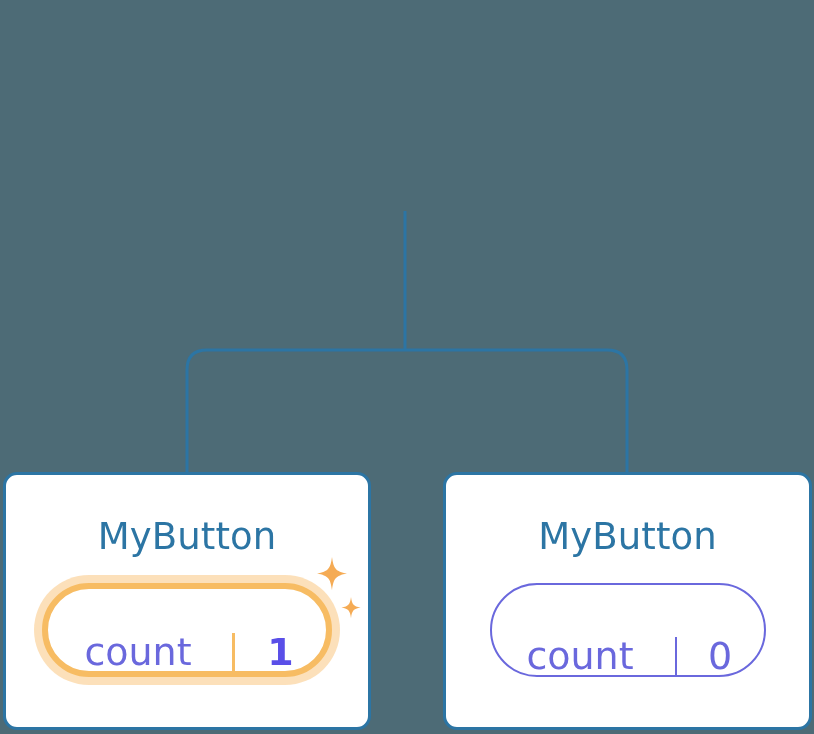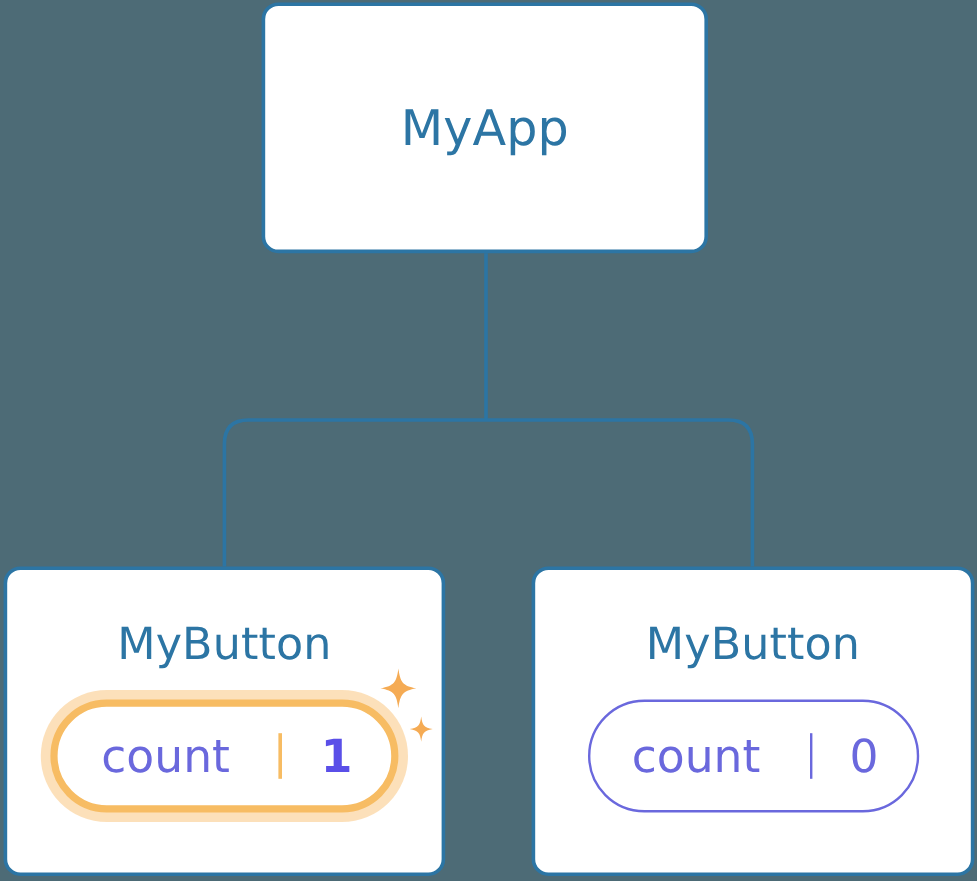--- a/index.html
+++ b/index.html
@@ -85,21 +85,21 @@
   .card-right .child-inner { padding-top: 40px; }
 
   
   .pill-wrap {
     position: relative;
     margin-top: 25px;
   }
   .pill {
     position: relative;
     display: flex;
-    align-items: center;
+    align-items: flex-end;
     height: 94px;
     box-sizing: border-box;
     border-radius: 999px;
     background: #ffffff;
   }
   .pill-plain {
     border: 2px solid #6a68dd;
   }
   .pill-hl {
     border: 6px solid #f7bc63;
@@ -148,23 +148,20 @@
 
 <div id="stage">
 
   <svg id="connectors" viewBox="0 0 814 734" width="814" height="734" aria-hidden="true">
 
     <path d="M 405 211 L 405 350" fill="none" stroke="#2c75a4" stroke-width="3"></path>
 
     <path d="M 187 472 L 187 370 Q 187 350 207 350 L 607 350 Q 627 350 627 370 L 627 472" fill="none" stroke="#2c75a4" stroke-width="3" stroke-linecap="butt"></path>
   </svg>
 
-  <div class="card card-root">
-    <div class="node-title">MyApp</div>
-  </div>
 
   <div class="card card-left">
     <div class="child-inner">
       <div class="node-title">MyButton</div>
 
       <div class="pill-wrap">
         <div class="pill pill-hl">
           <div class="pill-key">count</div>
           <div class="pill-val">1</div>
         </div>

